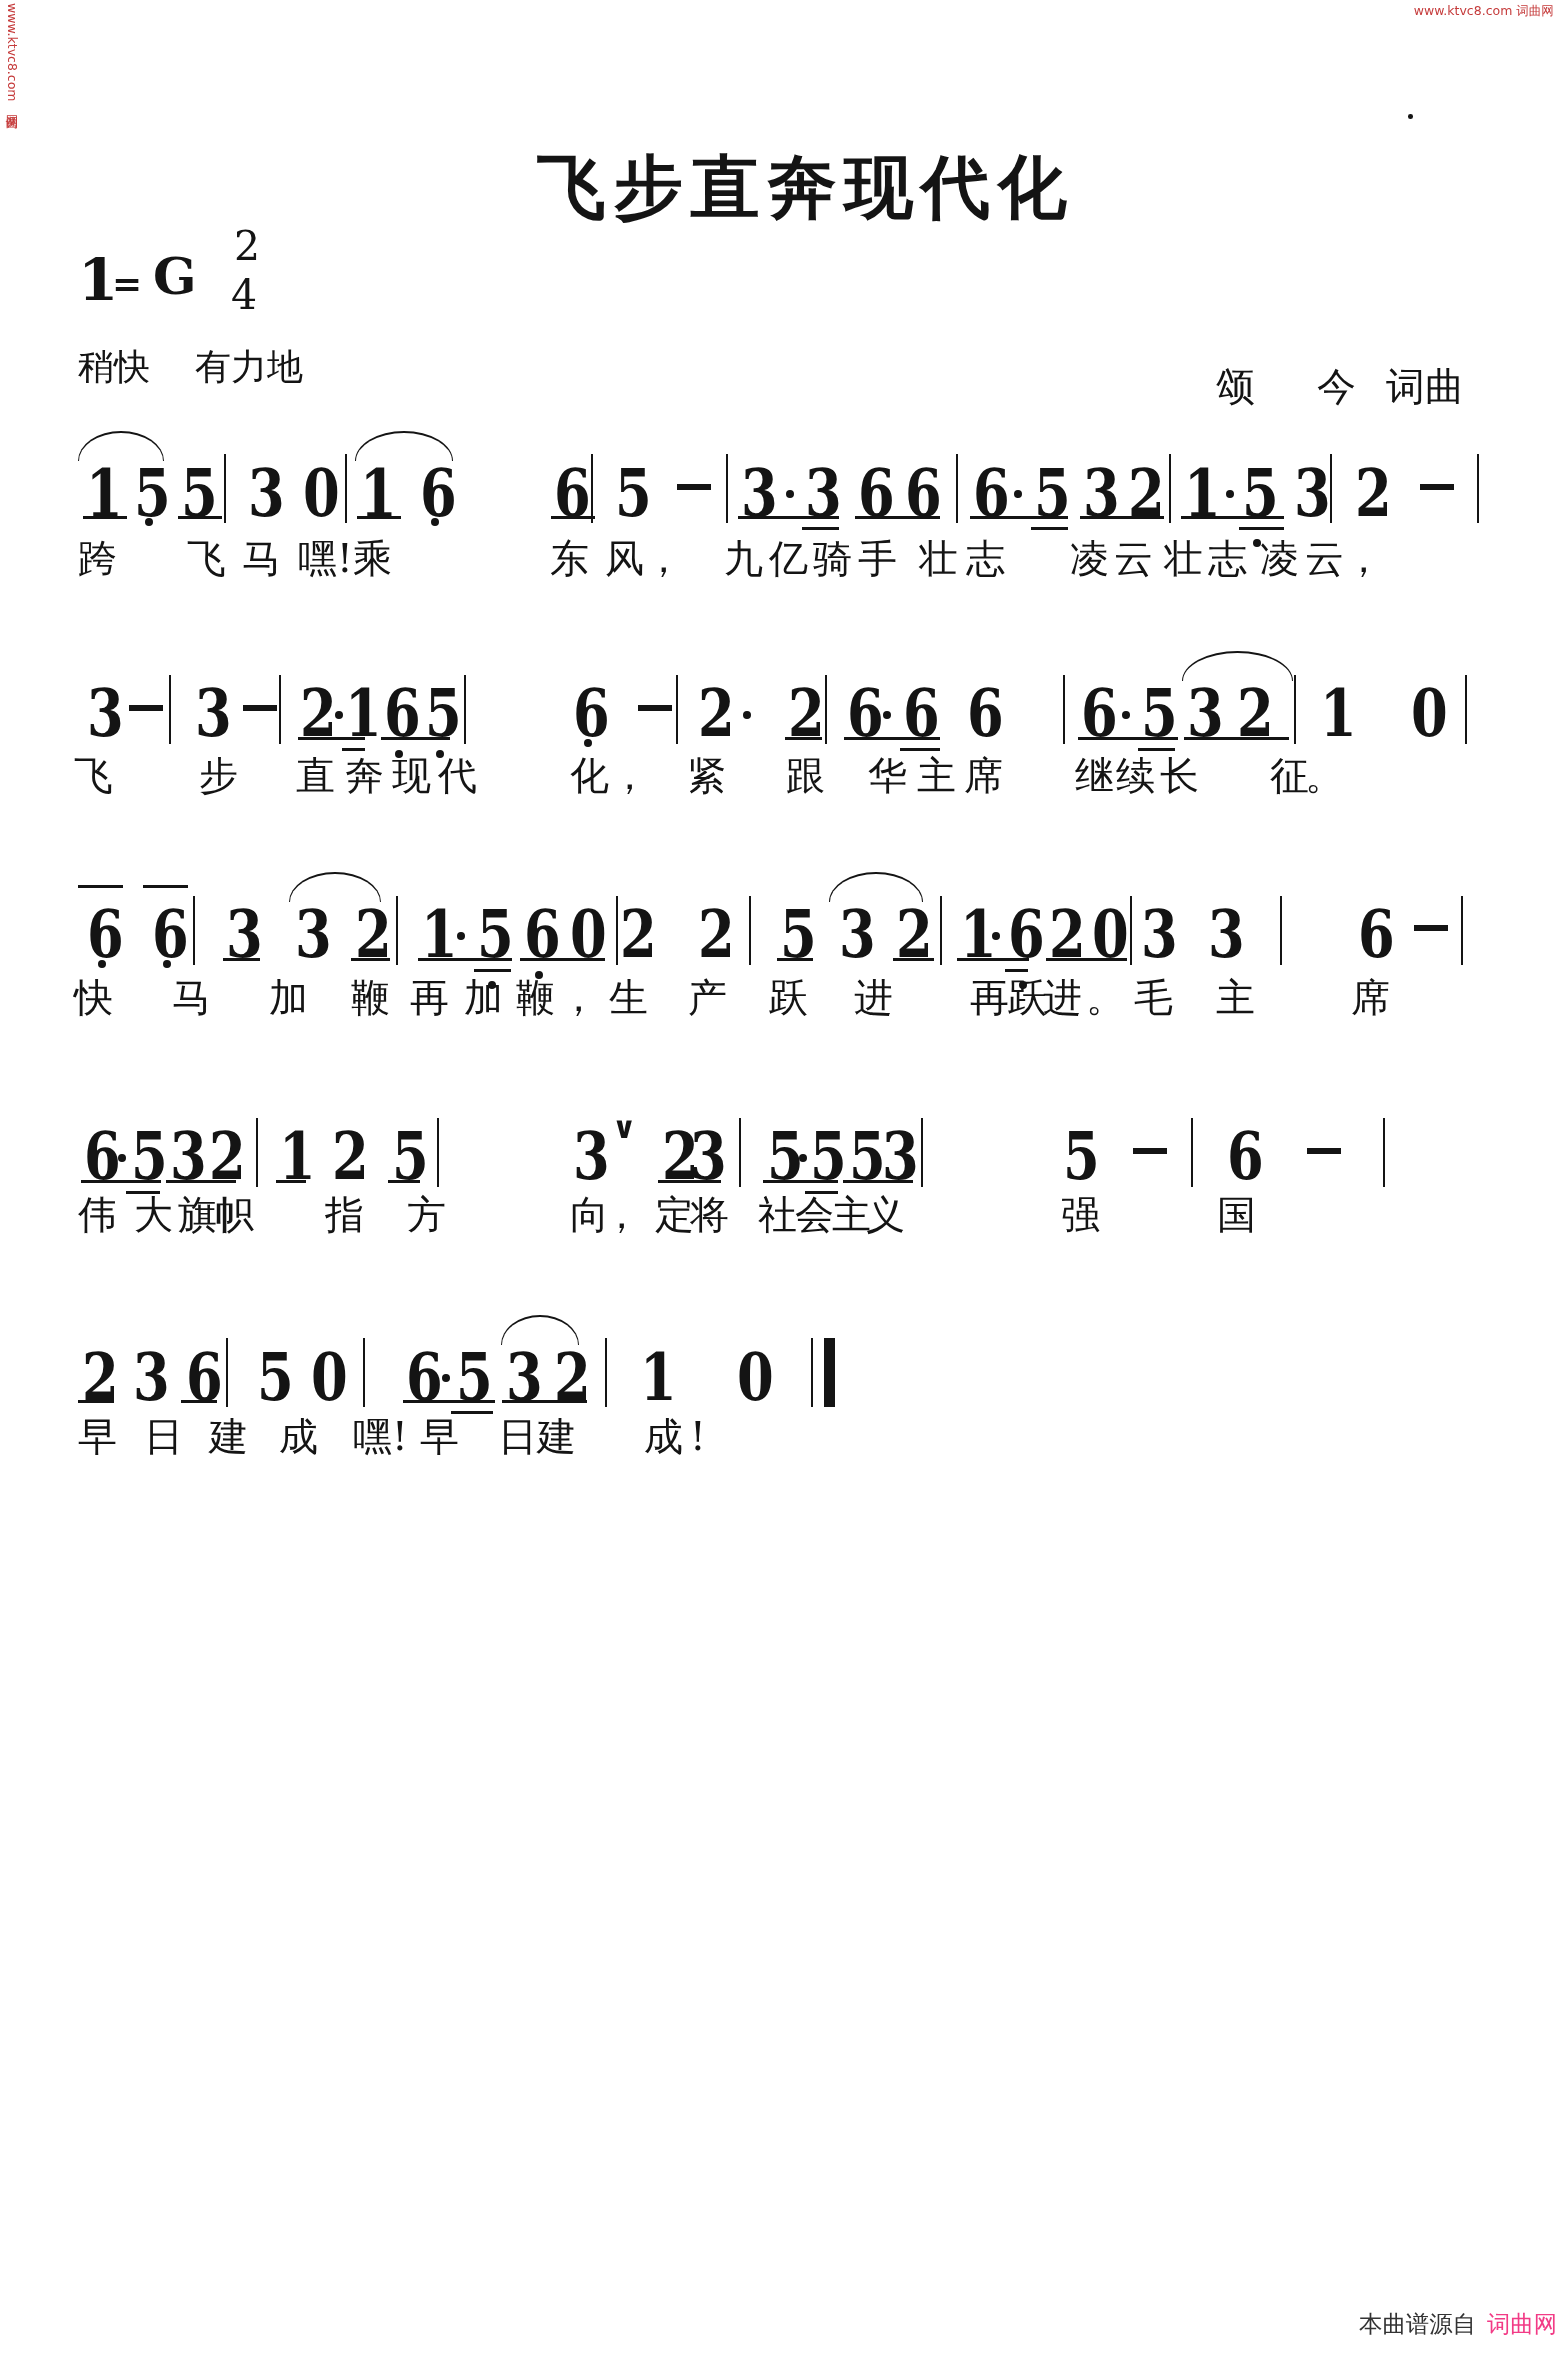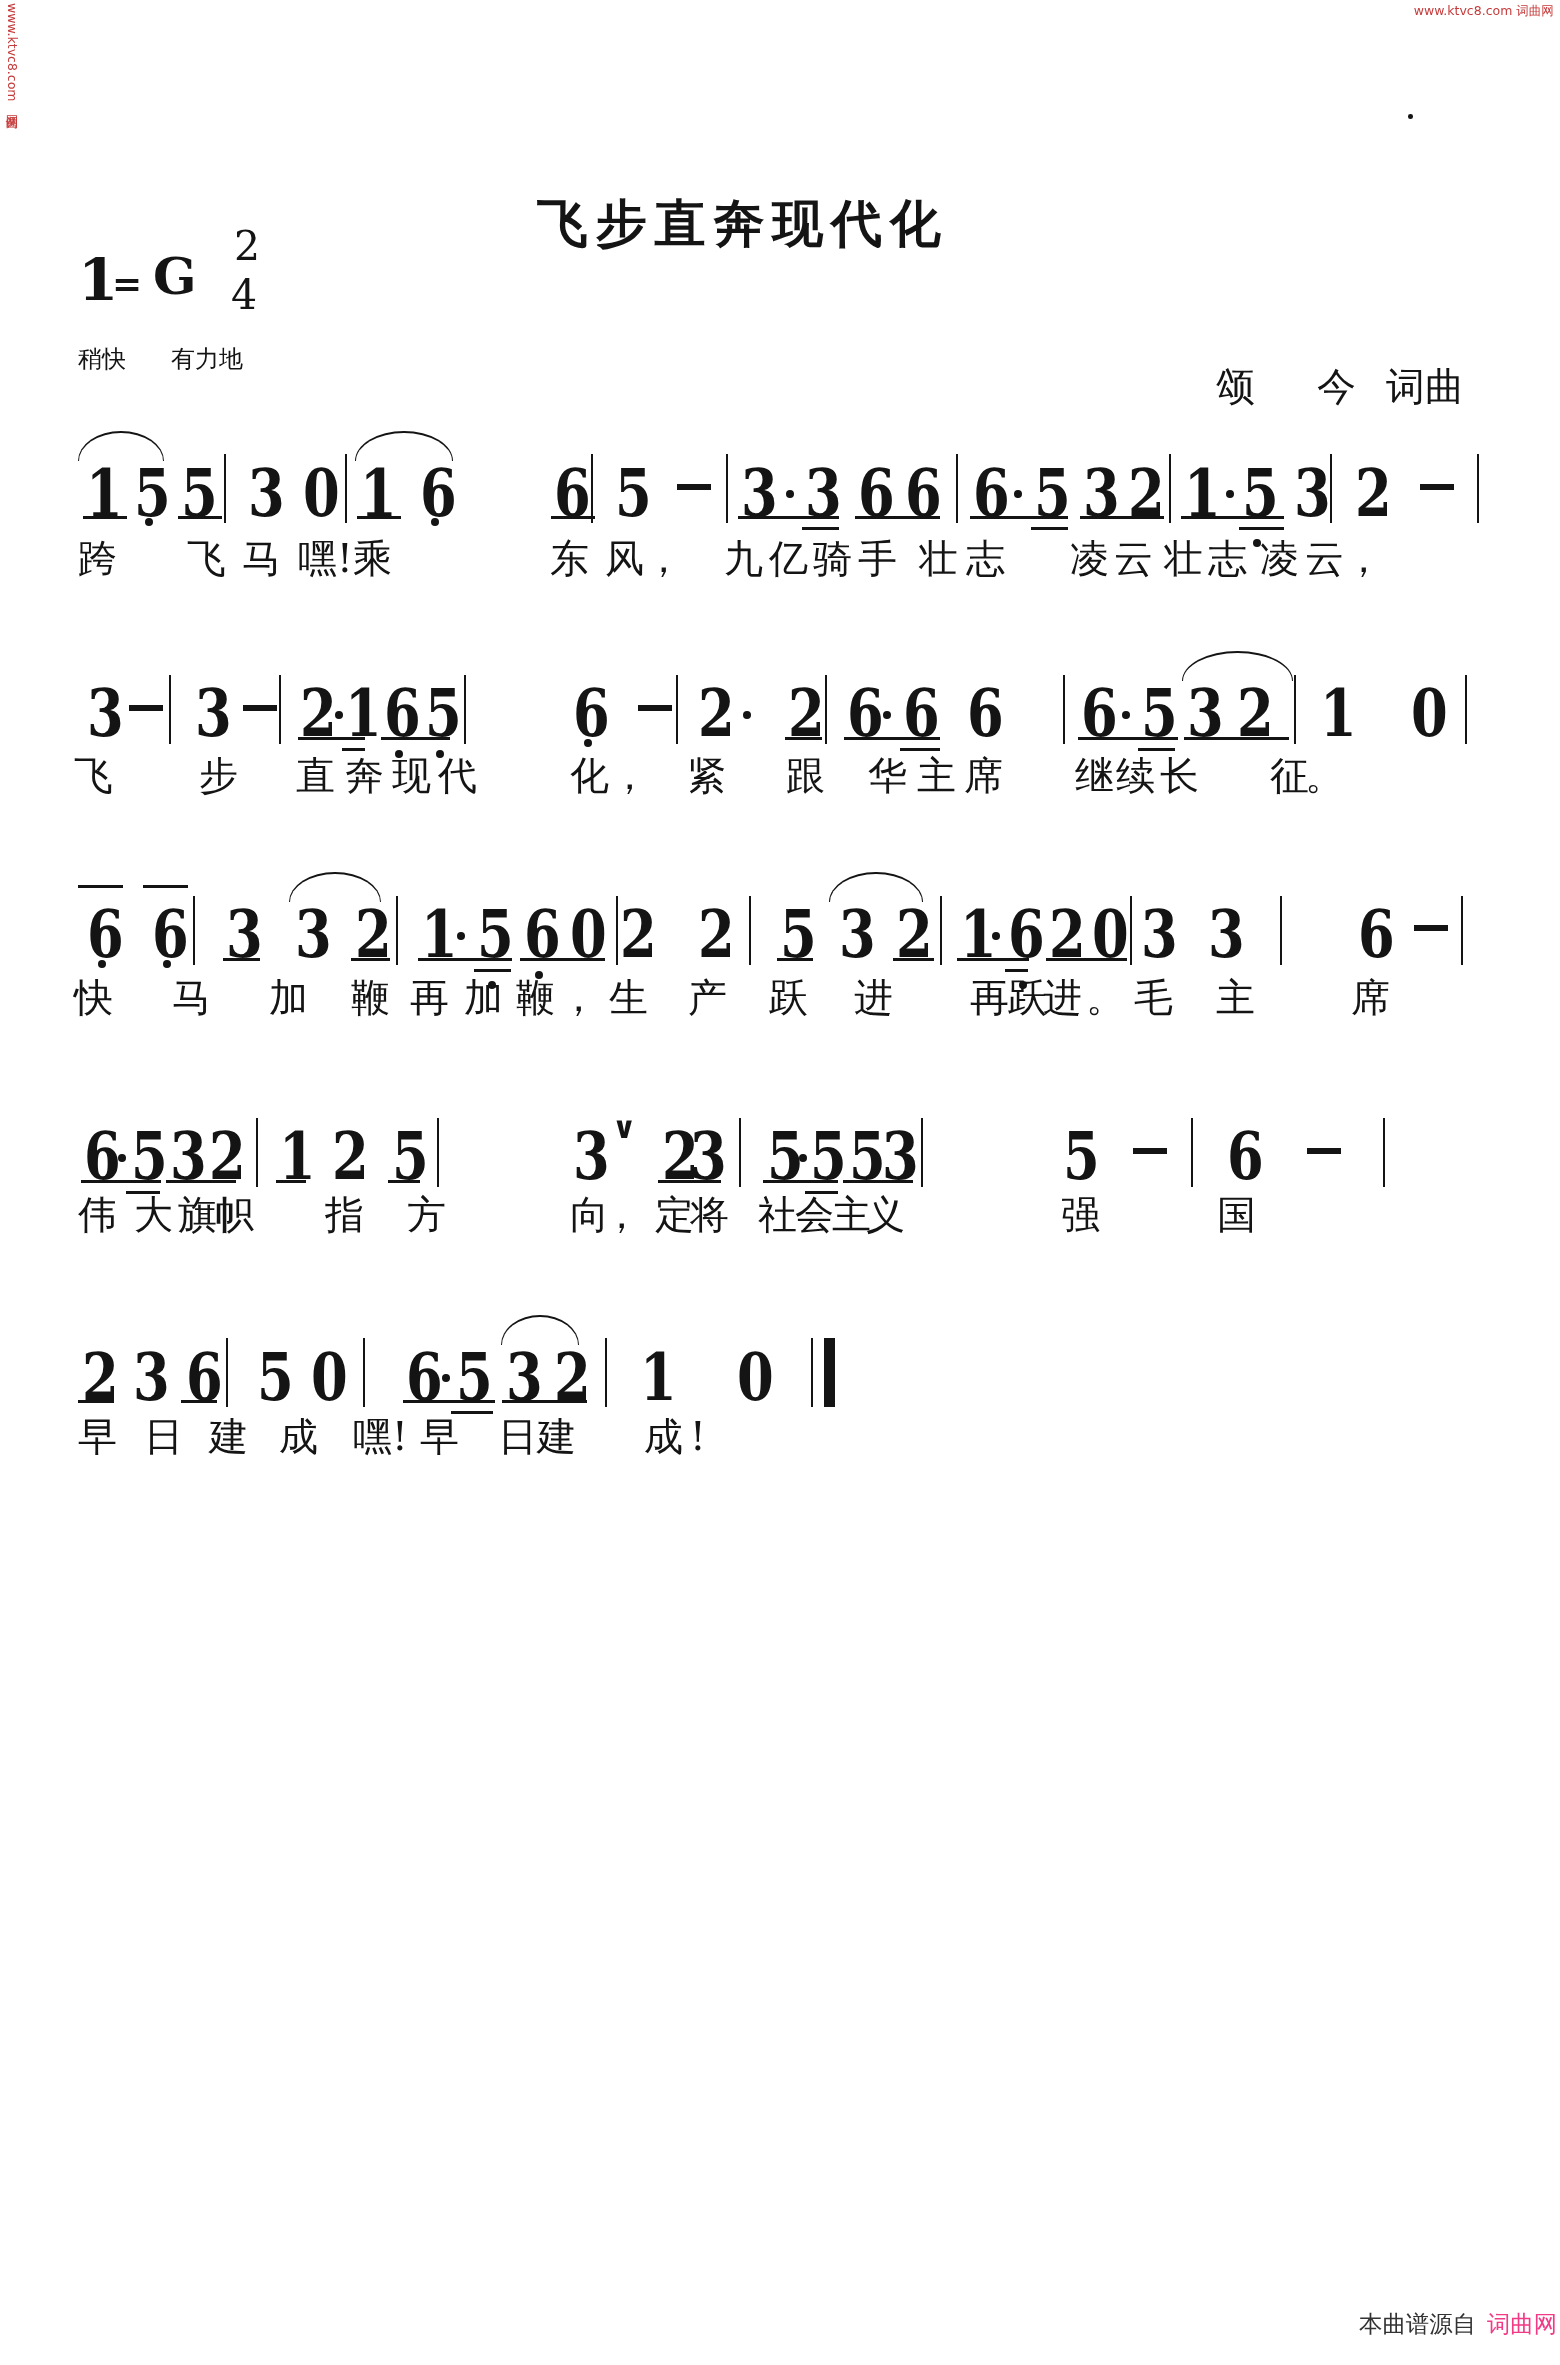--- a/index.html
+++ b/index.html
@@ -1,24 +1,24 @@
 <!DOCTYPE html>
 <html style="font-size:12.5px"><head>
 <meta charset="utf-8">
 <style>
   html,body{margin:0;padding:0;background:#e8e8e8;}
   .page{position:relative;width:1560px;height:2366px;background:#ffffff;overflow:hidden;
         font-family:"DejaVu Serif","Liberation Serif",serif;color:#141414;}
   .abs{position:absolute;}
-  .title{font-size:51px;font-weight:bold;letter-spacing:7.8px;white-space:nowrap;margin-top:48px;}
+  .title{font-size:69px;font-weight:bold;letter-spacing:7.8px;white-space:nowrap;}
   .keynum{font-size:58px;font-weight:bold;line-height:1;}
   .keyeq{font-size:36px;font-weight:bold;line-height:1;}
   .keymode{font-size:51px;line-height:1;font-weight:bold;}
   .tsig{font-size:41px;line-height:1;}
-  .tempo{font-size:24px;white-space:nowrap;}
+  .tempo{font-size:36px;white-space:nowrap;}
   .credit{font-size:39px;white-space:nowrap;}
   .note{font-size:66px;line-height:1;font-weight:bold;transform:scaleX(0.8);transform-origin:0 0;white-space:nowrap;}
   .lyr{font-size:39px;line-height:1.1;white-space:nowrap;}
   .bar{width:2.3px;height:69px;background:#141414;}
   .fbar2{width:11px;height:69px;background:#141414;}
   .dashn{width:34px;height:5.5px;background:#141414;}
   .ul{height:3.1px;background:#141414;}
   .ovl{height:3.1px;background:#141414;}
   .slur{border-top:2.3px solid #141414;border-left:1.6px solid #141414;border-right:1.6px solid #141414;
         border-radius:50% 50% 0 0 / 100% 100% 0 0;height:28px;}

